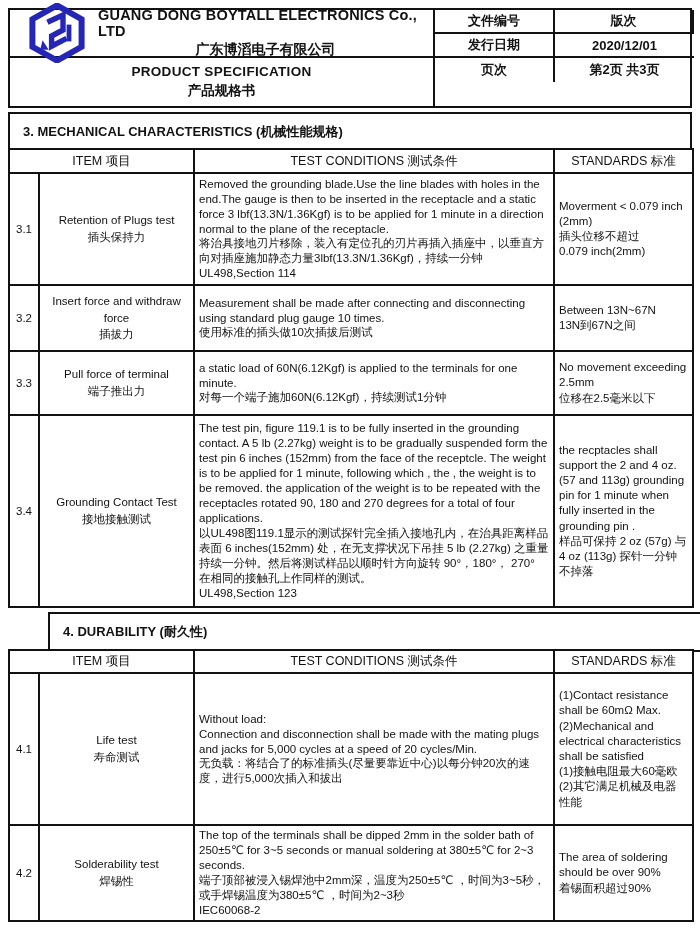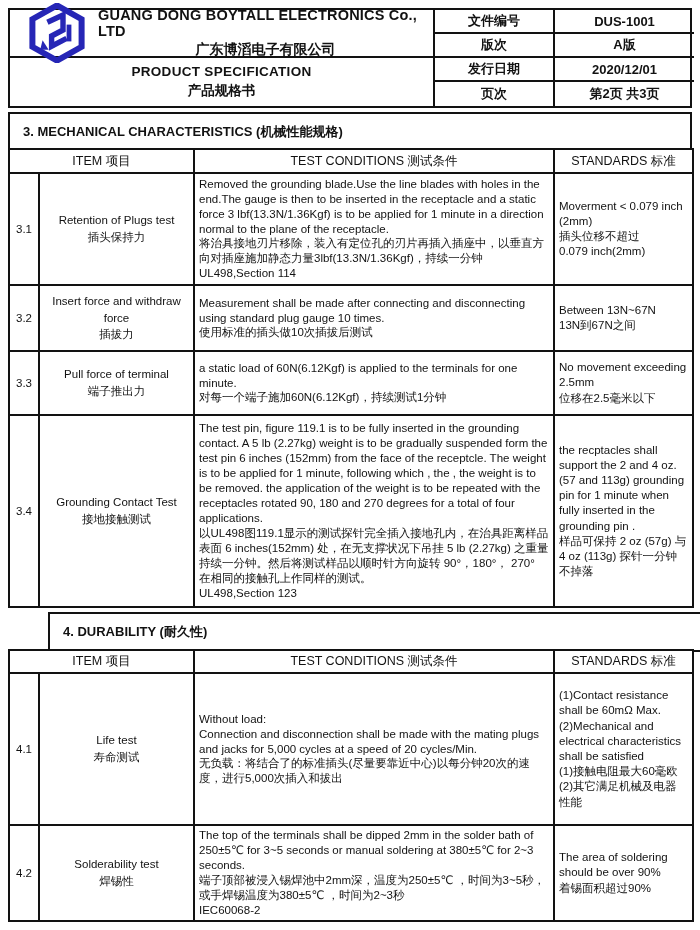--- a/index.html
+++ b/index.html
@@ -100,23 +100,21 @@
     <path d="M26 62 L36 78 L22 78 Z" fill="#2626b6"></path>
   </svg>
 </div>
 
 <div class="hdr">
   <div class="hdr-company">
     <div class="co-en">GUANG DONG BOYTALL ELECTRONICS Co., LTD</div>
     <div class="co-cn">广东博滔电子有限公司</div>
   </div>
   <div class="hcell hlabel">文件编号</div>
-  <div class="hcell">DUS-1001</div>
   <div class="hcell hlabel">版次</div>
-  <div class="hcell">A版</div>
 
   <div class="hdr-product">
     <div class="pt-en">PRODUCT SPECIFICATION</div>
     <div class="pt-cn">产品规格书</div>
   </div>
   <div class="hcell hlabel">发行日期</div>
   <div class="hcell">2020/12/01</div>
   <div class="hcell hlabel nob">页次</div>
   <div class="hcell nob">第2页  共3页</div>
 </div>

